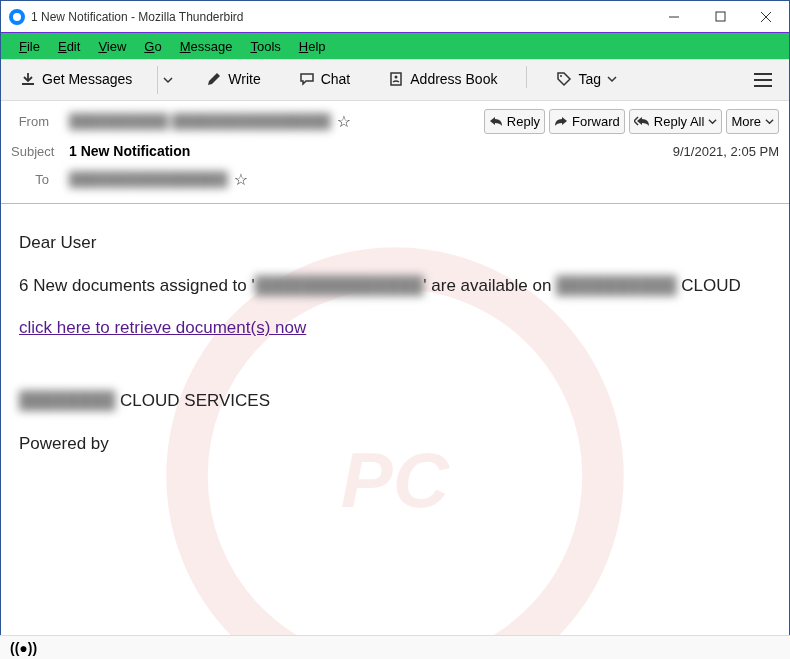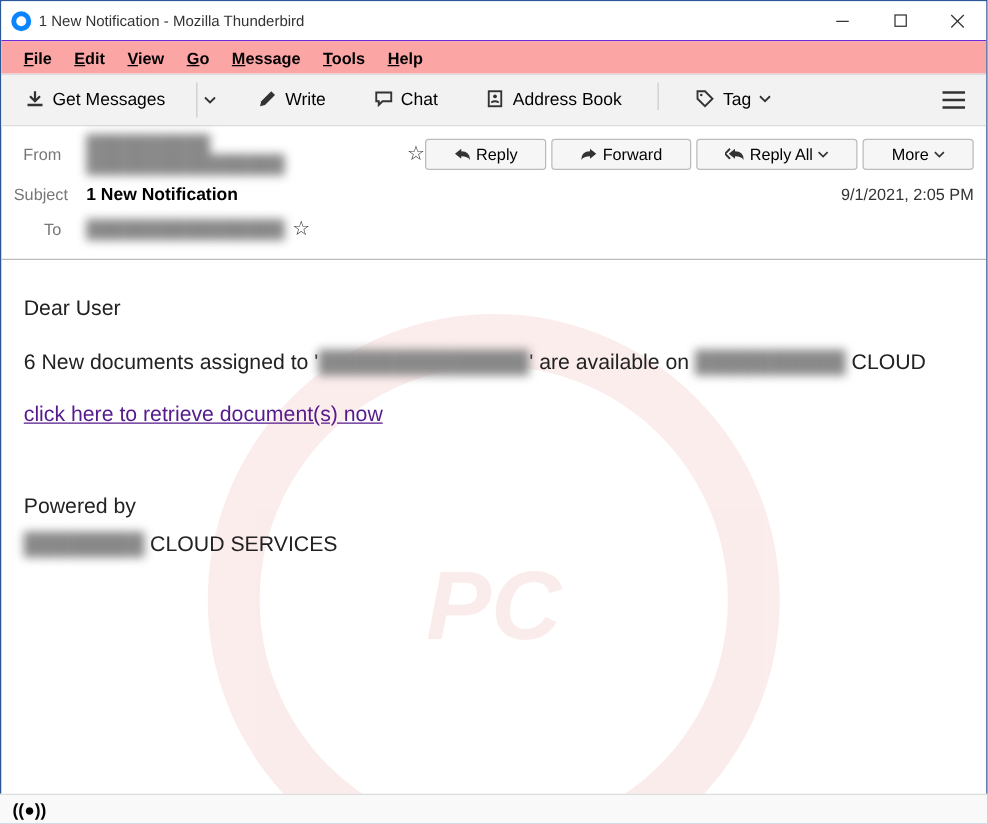--- a/index.html
+++ b/index.html
@@ -4,38 +4,38 @@
 <style>
   * { box-sizing: border-box; margin: 0; padding: 0; }
   body { font-family: "Segoe UI", Tahoma, sans-serif; font-size: 14px; background: #fff; width: 790px; height: 659px; overflow: hidden; border: 1px solid #2b5797; }
   .titlebar { height: 32px; background: #fff; display: flex; align-items: center; justify-content: space-between; border-bottom: 1px solid #6d28d9; }
   .titlebar-left { display: flex; align-items: center; gap: 6px; padding-left: 8px; }
   .tb-icon { width: 16px; height: 16px; border-radius: 50%; background: #0a84ff; border: 2px solid #0a84ff; position: relative; }
   .tb-icon::after { content: ""; position: absolute; width: 8px; height: 8px; background: #fff; border-radius: 50%; top: 2px; left: 2px; }
   .titlebar-title { font-size: 12px; color: #333; }
   .titlebar-controls { display: flex; }
   .tb-btn { width: 46px; height: 32px; display: flex; align-items: center; justify-content: center; color: #333; font-size: 14px; cursor: pointer; }
-  .menubar { height: 26px; display: flex; align-items: center; gap: 2px; padding: 0 10px; background: #fca5a5; font-weight: bold; }
+  .menubar { height: 26px; display: flex; align-items: center; gap: 2px; padding: 0 10px; background: #22c55e; }
   .menu-item { padding: 2px 8px; font-size: 13px; cursor: pointer; }
   .menu-item u { text-decoration: underline; }
   .toolbar { height: 42px; background: #f2f2f3; display: flex; align-items: center; justify-content: space-between; padding: 0 10px; border-top: 1px solid #ddd; border-bottom: 1px solid #ddd; }
   .toolbar-left, .toolbar-right { display: flex; align-items: flex-start; gap: 20px; }
   .tool-btn { display: flex; align-items: center; gap: 6px; padding: 4px 8px; border: 1px solid transparent; border-radius: 4px; cursor: pointer; font-size: 14px; }
   .tool-caret { width: 20px; height: 28px; display: flex; align-items: center; justify-content: center; border-left: 1px solid #ccc; margin-left: -4px; cursor: pointer; }
   .vsep { width: 1px; height: 22px; background: #ccc; }
   .hamburger { width: 32px; height: 28px; display: flex; flex-direction: column; justify-content: center; gap: 4px; align-items: center; cursor: pointer; }
   .hamburger div { width: 18px; height: 2px; background: #333; }
   .header-area { padding: 6px 10px 10px 10px; border-bottom: 1px solid #bbb; }
   .header-row { display: flex; align-items: center; min-height: 28px; }
   .header-label { width: 58px; text-align: right; color: #777; font-size: 13px; padding-right: 20px; }
   .header-value { flex: 1; display: flex; align-items: center; gap: 6px; font-size: 14px; }
   .blur { filter: blur(4px); color: #888; user-select: none; }
   .star { color: #333; font-size: 16px; cursor: pointer; }
   .action-bar { display: flex; gap: 4px; }
-  .action-btn { display: flex; align-items: center; gap: 4px; padding: 4px 22px; border: 1px solid #bbb; background: #f6f6f6; border-radius: 3px; font-size: 13px; cursor: pointer; }
+  .action-btn { display: flex; align-items: center; gap: 4px; padding: 4px 4px; border: 1px solid #bbb; background: #f6f6f6; border-radius: 3px; font-size: 13px; cursor: pointer; }
   .subject-row { display: flex; align-items: center; justify-content: space-between; margin-top: 2px; }
   .subject { font-weight: 600; font-size: 14px; }
   .date { font-size: 13px; color: #333; }
   .body { padding: 24px 18px; font-size: 17px; line-height: 1.8; color: #222; height: 440px; overflow: hidden; }
   .body p { margin-bottom: 12px; }
   .justified { text-align: justify; }
   .email-link { color: #551a8b; text-decoration: underline; cursor: pointer; }
   .statusbar { position: absolute; bottom: 0; left: 0; right: 0; height: 24px; border-top: 1px solid #ddd; background: #f9f9fa; display: flex; align-items: center; padding: 0 10px; }
   .radio-icon { font-weight: bold; font-size: 14px; }
   .watermark { position: absolute; top: 50%; left: 50%; transform: translate(-50%, -40%); opacity: 0.07; pointer-events: none; z-index: 0; }
@@ -219,23 +219,23 @@
         <text x="100" y="112" text-anchor="middle" font-size="30" font-weight="bold" font-style="italic" fill="#c00">PC</text>
       </svg>
   </div>
   <div style="position:relative; z-index:1;">
     <p>Dear User</p>
     <p class="justified">
       <span>6 New documents assigned to '</span><span class="blur">██████████████</span><span>' are available on </span><span class="blur">██████████</span><span> CLOUD</span>
     </p>
     <p><a class="email-link">click here to retrieve document(s) now</a></p>
     <br>
-    <p style="margin-bottom:0;">Powered by</p>
     <p>
       <span class="blur">████████</span><span>  CLOUD SERVICES</span>
     </p>
+    <p style="margin-bottom:0;">Powered by</p>
     <br>
   </div>
 </div>
 
 <div class="statusbar">
   <span class="radio-icon">((●))</span>
 </div>
 
 </body></html>

